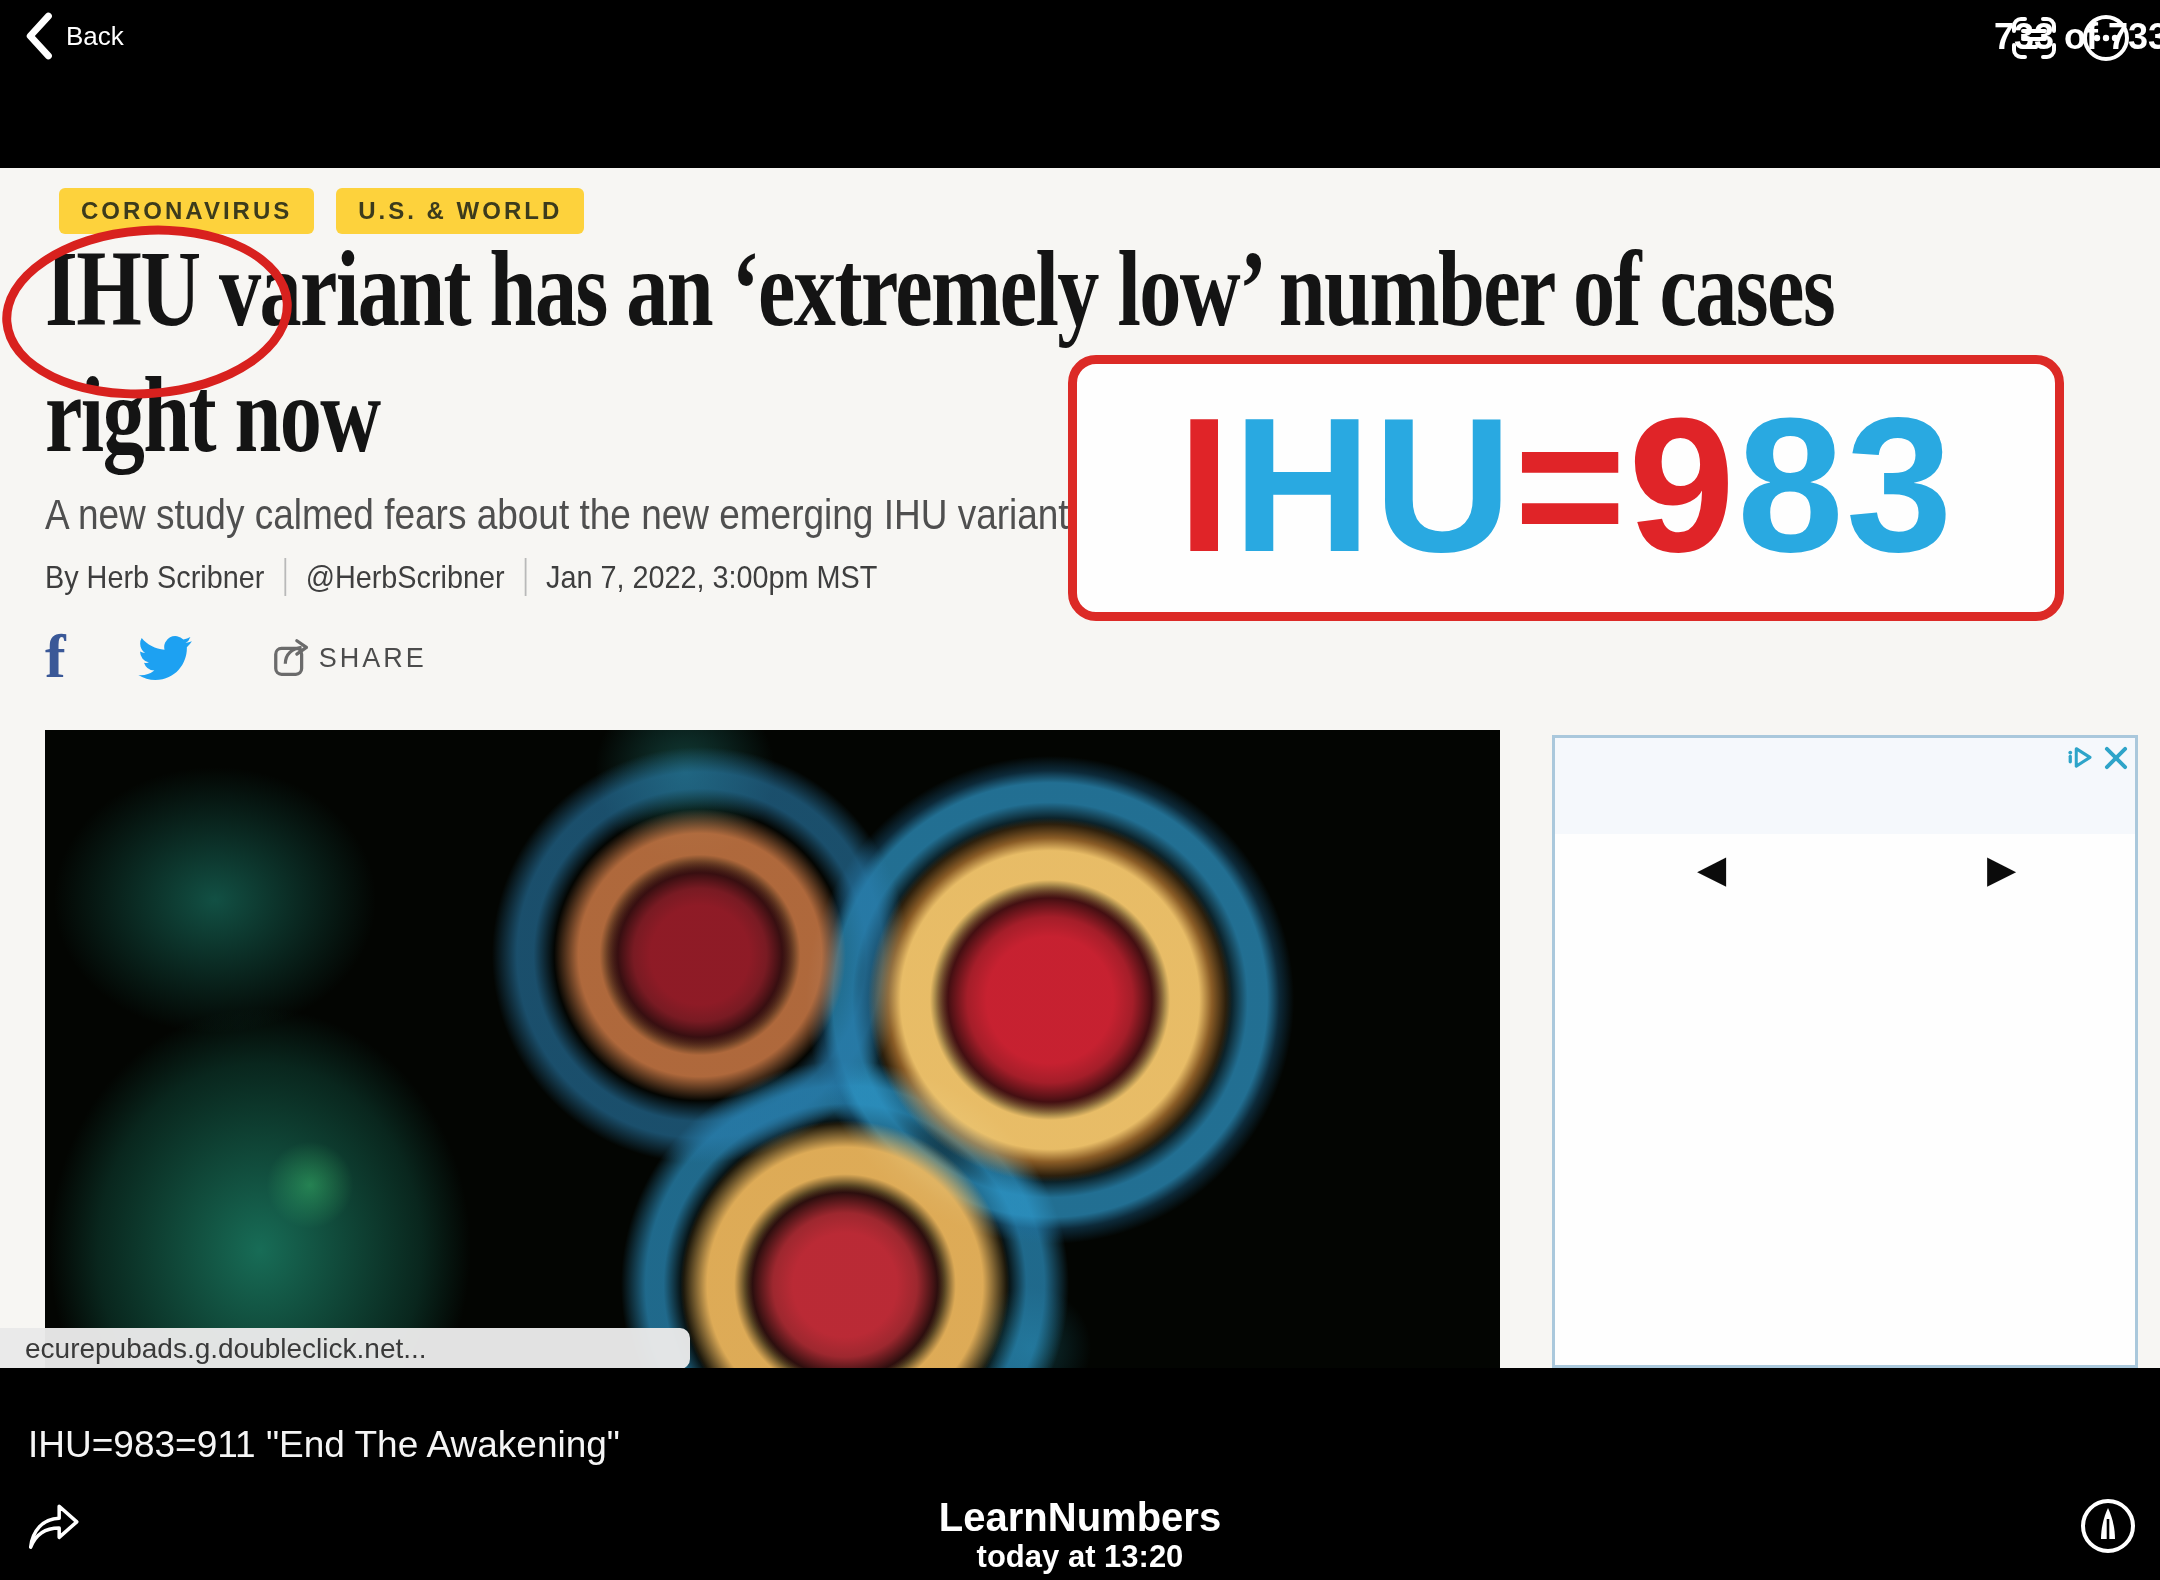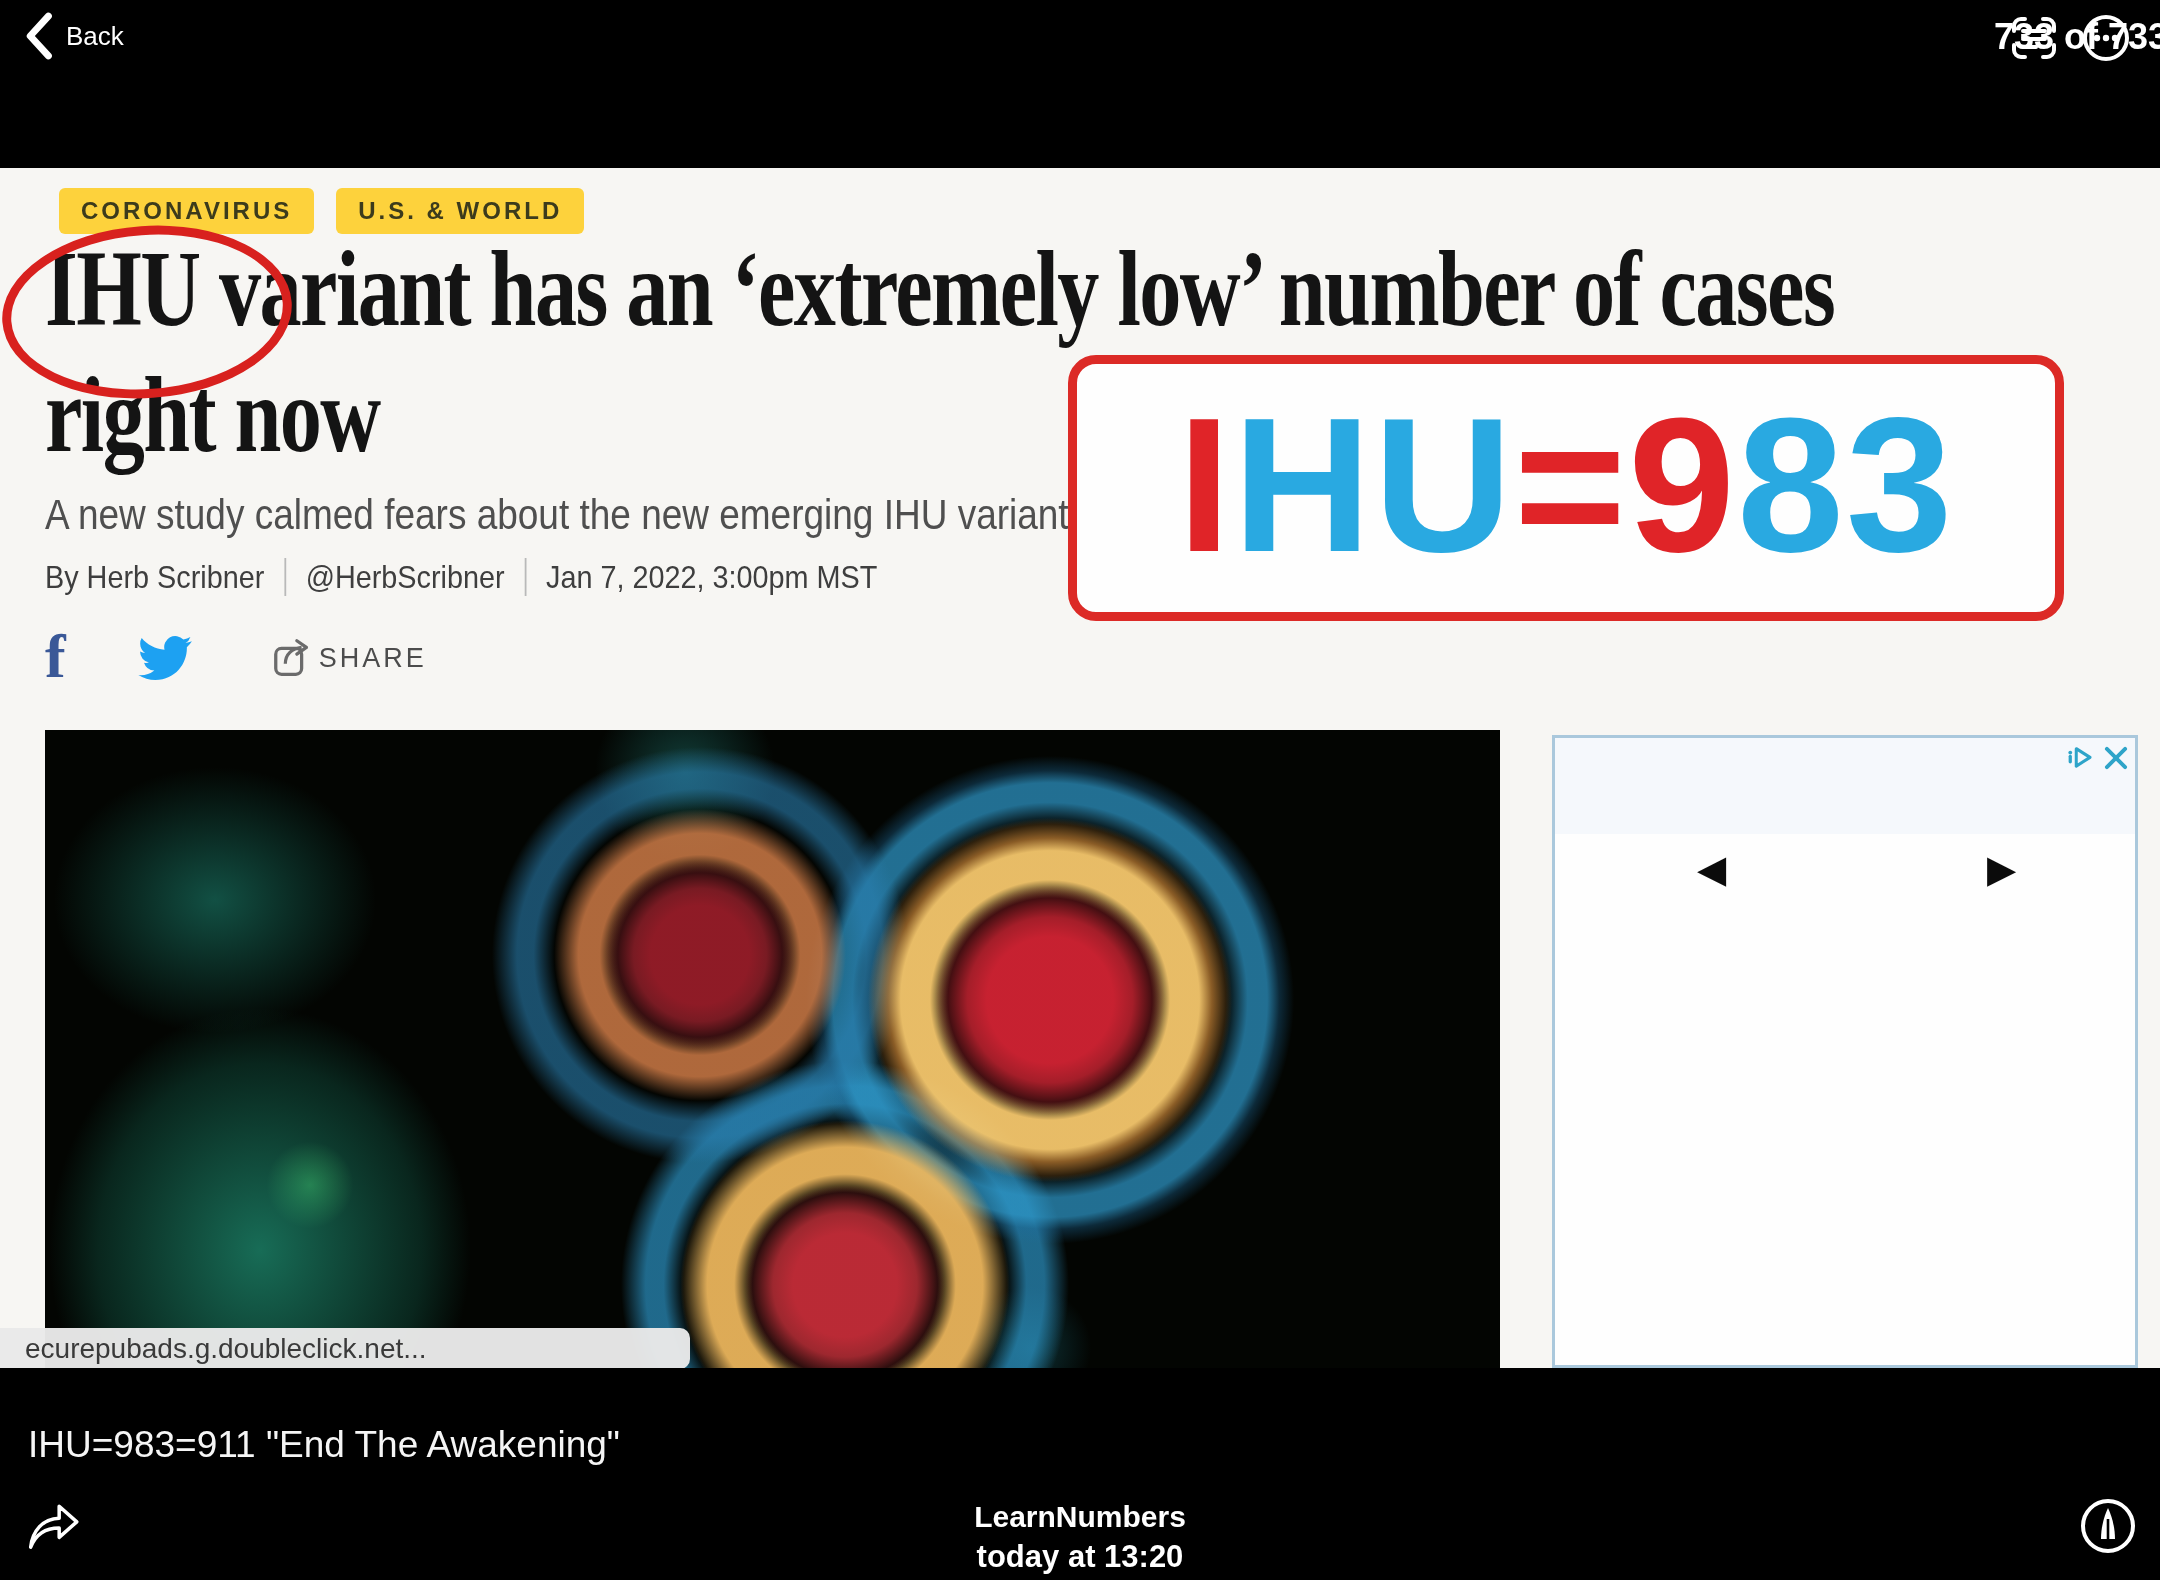--- a/index.html
+++ b/index.html
@@ -65,21 +65,21 @@
   .ad-corner { position:absolute; right:6px; top:5px; display:flex; align-items:center; gap:8px; }
   .ad-arrow { position:absolute; font-size:38px; color:#0b0b0b; line-height:1; cursor:pointer; }
   .ad-prev { left:142px; top:112px; }
   .ad-next { left:432px; top:112px; }
 
   
   .bottombar { position:absolute; left:0; top:1368px; width:2160px; height:212px; background:#000; }
   .caption { position:absolute; left:28px; top:56px; color:#f5f5f5; font-size:37px; }
   .fwd-icon { position:absolute; left:25px; top:132px; cursor:pointer; }
   .meta { position:absolute; left:0; top:128px; width:100%; text-align:center; color:#fff; pointer-events:none; }
-  .meta .channel { font-size:30px; font-weight:600; line-height:42px; }
+  .meta .channel { font-size:40px; font-weight:600; line-height:42px; }
   .meta .time { font-size:31px; font-weight:700; line-height:38px; }
   .pen-icon { position:absolute; right:22px; top:128px; cursor:pointer; }
 
   svg { display:block; }
 </style>
 </head>
 <body>
 
 <div class="screen">
 

